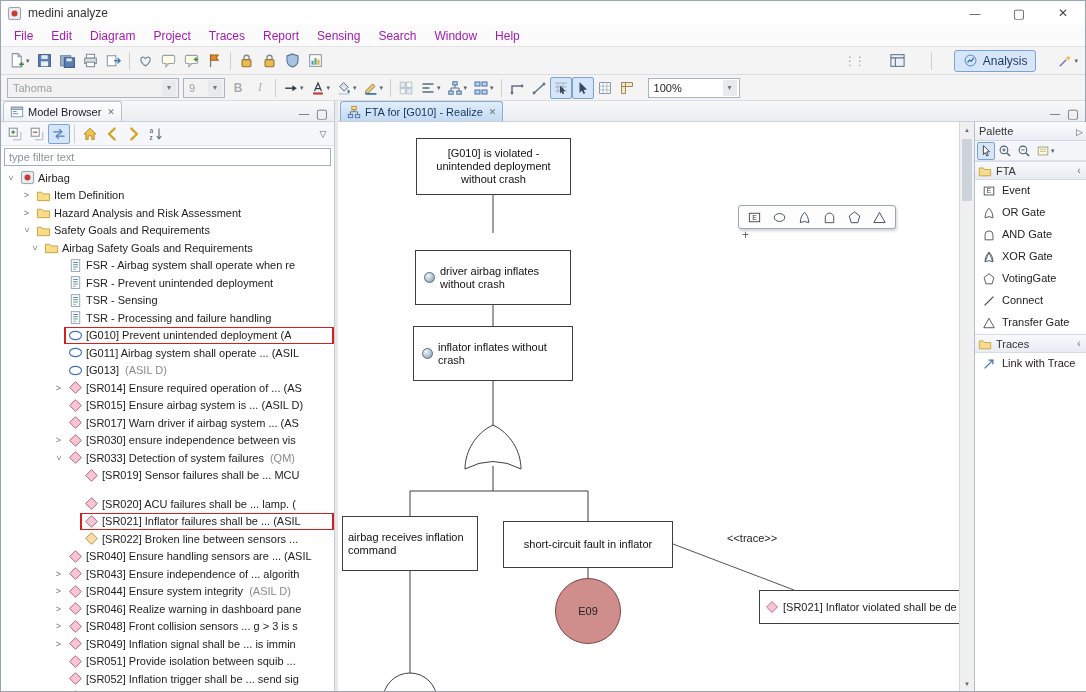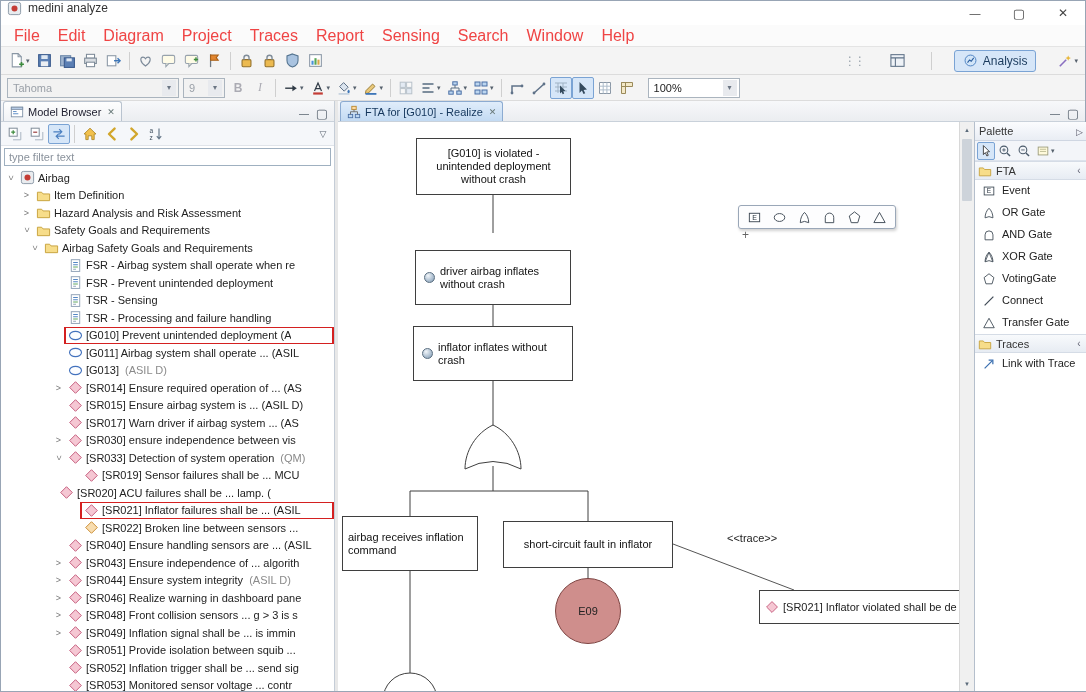--- a/index.html
+++ b/index.html
@@ -1,31 +1,31 @@
 <!DOCTYPE html>
 <html><head>
 <meta charset="utf-8">
 <style>
 *{box-sizing:border-box;margin:0;padding:0}
 html,body{width:1086px;height:692px;overflow:hidden}
 body{font-family:"Liberation Sans",sans-serif;font-size:11px;color:#222;background:#fff}
 .window{width:1086px;height:692px;border:1px solid #98a5b5;display:flex;flex-direction:column;background:#f0f0f0}
 
 
-.titlebar{height:24px;background:#fff;display:flex;padding-left:6px;gap:6px;flex:0 0 auto}
+.titlebar{height:24px;background:#fff;display:flex;align-items:center;padding-left:6px;gap:6px;flex:0 0 auto}
 .wtitle{font-size:12px;color:#333}
 .wctrls{margin-left:auto;display:flex;height:100%}
 .wbtn{width:44px;height:100%;display:flex;align-items:center;justify-content:center;font-size:11px;color:#444}
 .g-min::before{content:"—"}
 .g-max::before{content:"▢";font-size:13px}
 .g-close::before{content:"✕";font-size:12px}
 
 
 .menubar{height:22px;background:#fbfbfb;border-bottom:1px solid #e4e4e4;display:flex;align-items:center;padding-left:4px;flex:0 0 auto}
-.menu-item{padding:0 9px;font-size:16px;color:#ef4444;height:100%;display:flex;align-items:center}
+.menu-item{padding:0 9px;font-size:12px;color:#a21caf;height:100%;display:flex;align-items:center}
 
 
 .toolbar{background:#f4f4f4;border-bottom:1px solid #dcdcdc;display:flex;align-items:center;padding:0 4px;flex:0 0 auto}
 .toolbar.tb1{height:28px}
 .toolbar.fmt{height:26px}
 .tb-icon{height:22px;min-width:22px;padding:0 2px;display:flex;align-items:center;justify-content:center;border:1px solid transparent;border-radius:2px}
 .tb-icon.active{background:#d6e6f8;border-color:#7aa3d4}
 .disabled{opacity:.45}
 .sep{width:1px;height:18px;background:#cfcfcf;margin:0 4px;flex:0 0 1px}
 .handle{color:#9aa3ad;font-size:12px;letter-spacing:-2px;margin:0 4px}
@@ -734,36 +734,36 @@
             </span>
           </div>
           <div class="trow" style="padding-left: 52px;">
             <span class="expander open g-exp"></span>
             <span class="hlwrap">
               <span class="ic" style="width: 15px; height: 15px;">
                 <svg viewBox="0 0 16 16" xmlns="http://www.w3.org/2000/svg">
                   <path d="M8 1.8 L14.2 8 L8 14.2 L1.8 8 Z" fill="#f5c7d3" stroke="#c25577"></path>
                 </svg>
               </span>
-              <span class="tlabel">[SR033] Detection of system operation</span>
+              <span class="tlabel">[SR033] Detection of system failures</span>
               <span class="tsuffix">(QM)</span>
             </span>
           </div>
           <div class="trow" style="padding-left: 68px;">
             <span class="expander"></span>
             <span class="hlwrap">
               <span class="ic" style="width: 15px; height: 15px;">
                 <svg viewBox="0 0 16 16" xmlns="http://www.w3.org/2000/svg">
                   <path d="M8 1.8 L14.2 8 L8 14.2 L1.8 8 Z" fill="#f5c7d3" stroke="#c25577"></path>
                 </svg>
               </span>
               <span class="tlabel">[SR019] Sensor failures shall be ... MCU</span>
             </span>
           </div>
-          <div class="trow" style="padding-left: 43px;">
+          <div class="trow" style="padding-left: 68px; margin-top: 11px;">
             <span class="expander"></span>
             <span class="hlwrap">
               <span class="ic" style="width: 15px; height: 15px;">
                 <svg viewBox="0 0 16 16" xmlns="http://www.w3.org/2000/svg">
                   <path d="M8 1.8 L14.2 8 L8 14.2 L1.8 8 Z" fill="#f5c7d3" stroke="#c25577"></path>
                 </svg>
               </span>
               <span class="tlabel">[SR020] ACU failures shall be ... lamp. (</span>
             </span>
           </div>

